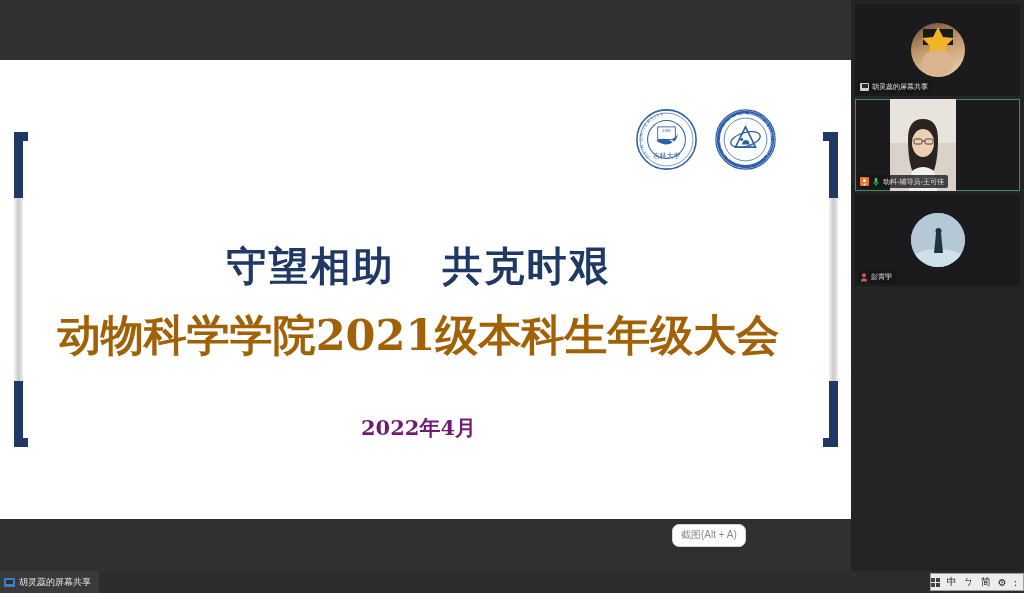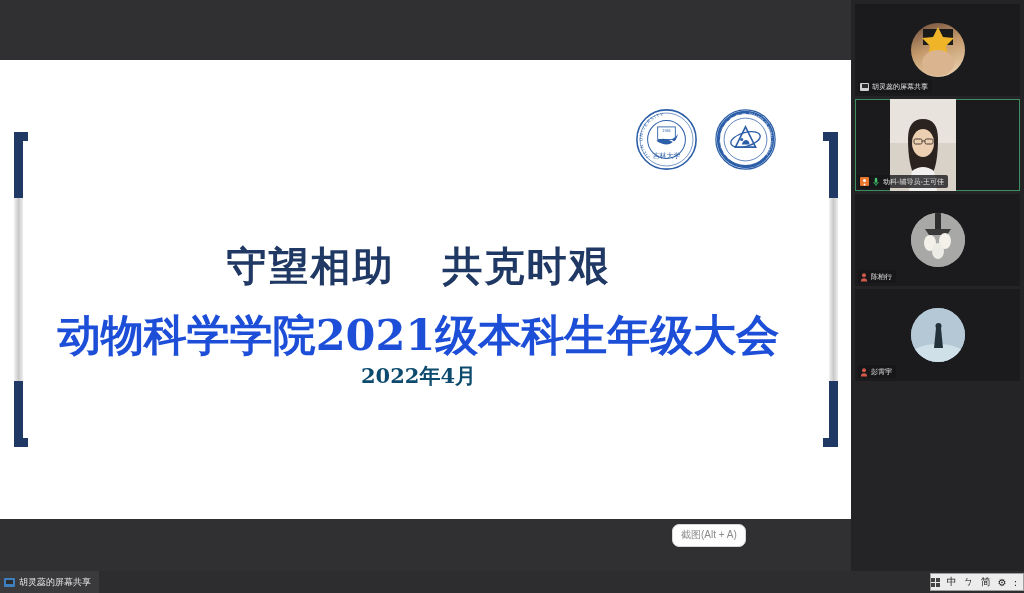--- a/index.html
+++ b/index.html
@@ -24,23 +24,23 @@
 
   
   .logos { position:absolute; right:46px; top:26px; display:flex; gap:16px; align-items:center; }
   .logo { width:63px; height:63px; }
 
   
   .title-block { position:absolute; left:0; right:14px; top:160px; text-align:center; }
   .t-line1 { font-family:"DejaVu Serif","Liberation Serif",serif; font-weight:bold;
     font-size:40px; color:#1f3864; letter-spacing:2px; line-height:1.2; white-space:pre; }
   .t-line2 { font-family:"DejaVu Serif","Liberation Serif",serif; font-weight:bold;
-    font-size:43px; color:#1d4ed8; letter-spacing:0px; line-height:1.2; margin-top:20px; }
+    font-size:43px; color:#a16207; letter-spacing:0px; line-height:1.2; margin-top:20px; }
   .t-date { font-family:"DejaVu Serif","Liberation Serif",serif; font-weight:bold;
-    font-size:21px; color:#0c4a6e; }
+    font-size:21px; color:#701a75; margin-top:52px; }
 
   
   .snip { position:absolute; left:672px; top:464px; padding:3px 8px 4px;
     border:1px solid #d6d6d6; background:#fdfdfd; color:#8a8a8a; font-size:10px;
     border-radius:7px; box-shadow:0 1px 2px rgba(0,0,0,.08); }
 
   
   .panel { position:absolute; left:851px; top:0; width:173px; height:571px; background:#242427;
     padding:4px 4px 0 4px; }
   .tile { position:relative; width:165px; height:92px; background:#1b1b1d; margin-bottom:3px;
@@ -192,41 +192,20 @@
         <span class="badge-host"></span>
         <svg class="ico-mic" viewBox="0 0 12 16">
           <rect x="4" y="1" width="4" height="8" rx="2" fill="#3fc46a"></rect>
           <path d="M2.5 8 a3.5 3.5 0 0 0 7 0" fill="none" stroke="#3fc46a" stroke-width="1.4"></path>
           <line x1="6" y1="11.5" x2="6" y2="14" stroke="#3fc46a" stroke-width="1.4"></line>
         </svg>
         <span class="nb-text">动科-辅导员-王可佳</span>
       </div>
     </div>
 
-    <div class="tile">
-      <div class="tile-media">
-        <div class="avatar-circle" style="background:#9a9a99;">
-          <svg viewBox="0 0 54 54" style="position:absolute;inset:0">
-            <rect width="54" height="54" fill="#a8a8a6"></rect>
-            <rect x="24" y="0" width="6" height="16" fill="#2e2e2e"></rect>
-            <path d="M14 16 L40 16 L36 22 L18 22 Z" fill="#3a3a3a"></path>
-            <ellipse cx="19" cy="30" rx="6" ry="8" fill="#f3f1ea"></ellipse>
-            <ellipse cx="34" cy="28" rx="6" ry="8" fill="#f3f1ea"></ellipse>
-            <ellipse cx="27" cy="38" rx="6" ry="8" fill="#ecebe4"></ellipse>
-          </svg>
-        </div>
-      </div>
-      <div class="namebar">
-        <svg class="ico-mic-gray" viewBox="0 0 12 16">
-          <circle cx="6" cy="5" r="3.2" fill="#d05a4a"></circle>
-          <path d="M1 15 q0 -5 5 -5 q5 0 5 5 z" fill="#d05a4a"></path>
-        </svg>
-        <span class="nb-text">陈柏行</span>
-      </div>
-    </div>
 
 
 
     <div class="tile">
       <div class="tile-media">
         <div class="avatar-circle" style="background:#9fb8c9;">
           <svg viewBox="0 0 54 54" style="position:absolute;inset:0">
             <rect width="54" height="54" fill="#b4c8d6"></rect>
             <ellipse cx="27" cy="46" rx="26" ry="10" fill="#cfe0e9"></ellipse>
             <path d="M25 20 q3 -4 5 0 l2 20 -9 0 z" fill="#23313b"></path>

